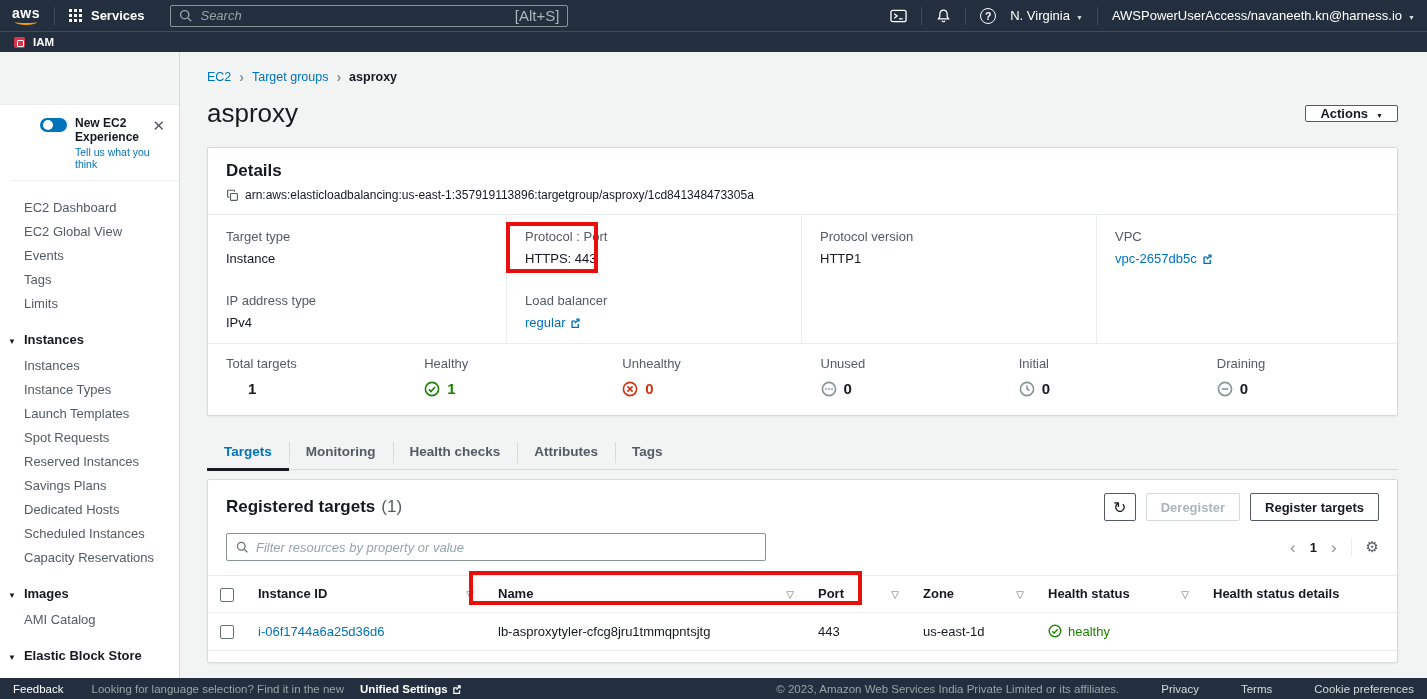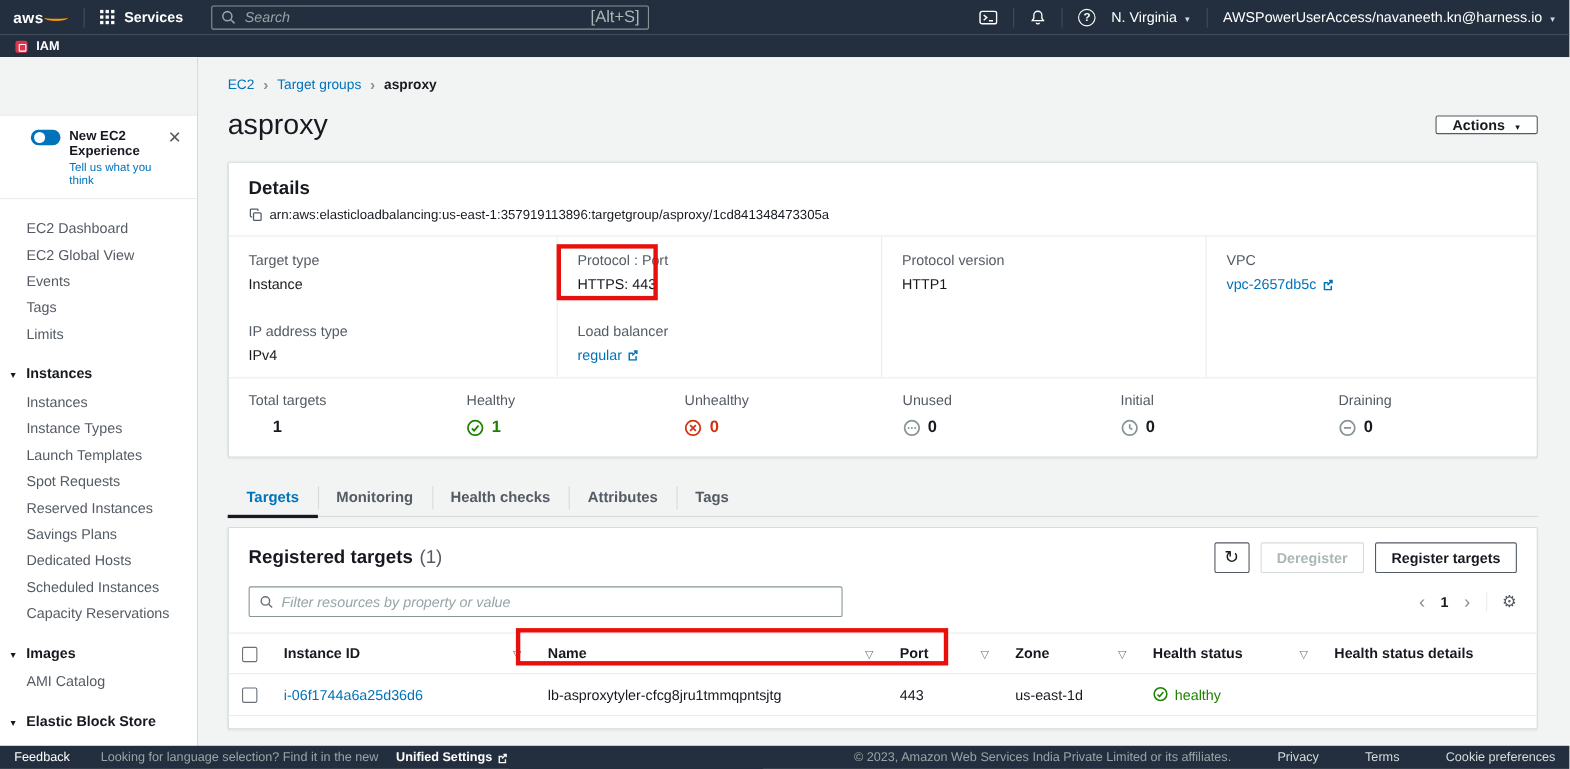--- a/index.html
+++ b/index.html
@@ -6,21 +6,21 @@
   html,body { width:1427px; height:699px; }
   body {
     font-family: "Liberation Sans","DejaVu Sans",sans-serif;
     font-size: 13px; color: #16191f; background:#f2f3f3;
   }
   #page { position:relative; width:1427px; height:699px; overflow:hidden; background:#f2f3f3; }
 
   
   .topnav { position:absolute; left:0; top:0; width:1427px; height:31px;
     background:#232f3e; display:flex; align-items:center; color:#fff; padding:0 12px; }
-  .aws-logo { display:flex; flex-direction:row; align-items:center; margin-right:14px; cursor:pointer; }
+  .aws-logo { display:flex; flex-direction:column; align-items:center; margin-right:14px; cursor:pointer; }
   .aws-logo .word { font-weight:700; font-size:14px; letter-spacing:.5px; line-height:12px; }
   .aws-logo .smile { width:22px; height:6px; border-bottom:2.5px solid #ff9900; border-radius:0 0 55% 55%; }
   .vsep { width:1px; height:18px; background:#414d5c; }
   .services-btn { display:flex; align-items:center; gap:9px; padding:0 14px; height:31px; cursor:pointer; }
   .grid-icon { position:relative; width:13px; height:13px; }
   .grid-icon i { position:absolute; width:3px; height:3px; background:#fff; }
   .services-label { font-size:13px; font-weight:700; }
   .search-wrap { width:398px; height:22px; margin-left:12px; border:1px solid #879596; border-radius:2px;
     display:flex; align-items:center; padding:0 8px; gap:7px; background:#232f3e; }
   .search-wrap svg { flex:none; }
@@ -40,21 +40,21 @@
     border-top:1px solid #414d5c; display:flex; align-items:center; padding:0 14px; gap:8px; }
   .iam-icon { width:11px; height:11px; background:#dd344c; border-radius:2px; position:relative; }
   .iam-icon::after { content:""; position:absolute; left:3px; top:3px; width:5px; height:5px;
     border:1px solid #fff; border-radius:1px; }
   .fav-label { color:#fff; font-size:11.5px; font-weight:700; }
 
   
   .sidebar { position:absolute; left:0; top:52px; width:180px; height:626px; background:#fff;
     border-right:1px solid #d5dbdb; overflow:hidden; }
   .sidebar-topstrip { height:53px; background:#f2f3f3; border-bottom:1px solid #eaeded; }
-  .exp-block { padding:11px 12px 10px 28px; border-bottom:1px solid #eaeded; display:flex; align-items:flex-start; }
+  .exp-block { padding:11px 12px 10px 28px; border-bottom:1px solid #eaeded; display:flex; align-items:flex-start;margin-left:12px; }
   .exp-left { display:flex; gap:8px; }
   .toggle { flex:none; width:27px; height:14px; background:#0073bb; border-radius:8px; position:relative; margin-top:2px; cursor:pointer; }
   .toggle::after { content:""; position:absolute; left:3px; top:2px; width:10px; height:10px; background:#fff; border-radius:50%; }
   .exp-texts { display:flex; flex-direction:column; gap:2px; }
   .exp-title { font-size:12px; font-weight:700; color:#16191f; }
   .exp-sub { font-size:10.5px; color:#0073bb; cursor:pointer; }
   .exp-close { margin-left:auto; color:#545b64; font-size:15px; line-height:15px; cursor:pointer; padding:2px 2px; }
   .exp-close::before { content:"✕"; }
   .nav-group { padding:0; }
   .nav-group.first { margin-top:14px; }

